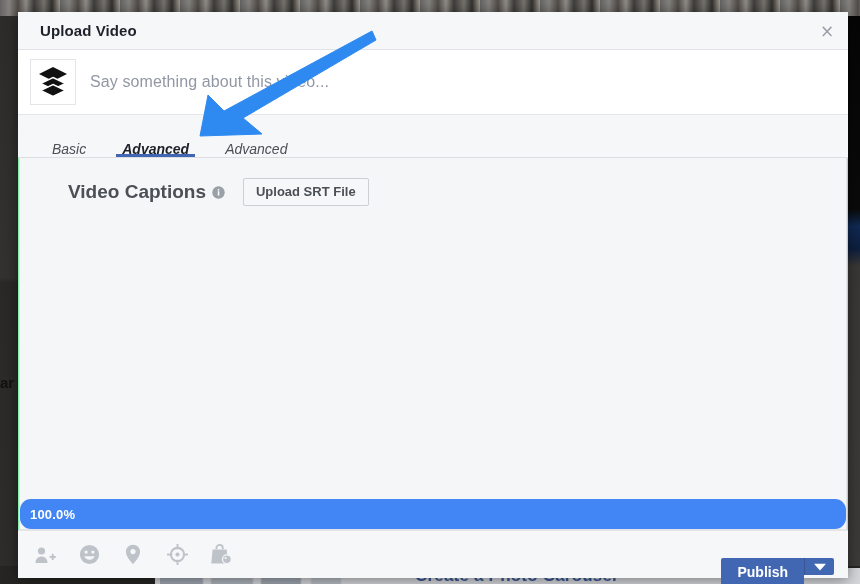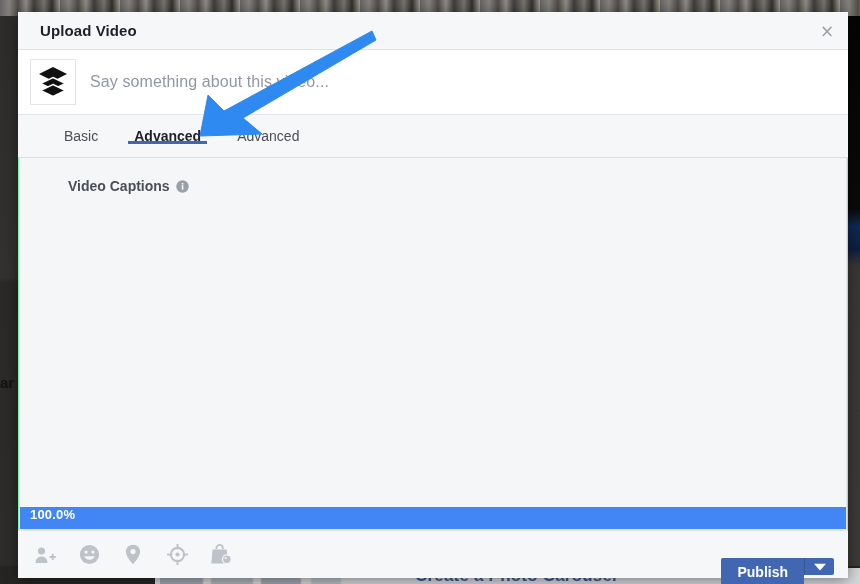--- a/index.html
+++ b/index.html
@@ -164,23 +164,24 @@
   }
 
   
   .tabbar {
     flex: 0 0 44px;
     height: 44px;
     background: #f6f7f9;
     border-top: 1px solid #e3e5e8;
     border-bottom: 1px solid #dcdee2;
     display: flex;
-    align-items: center;
-    padding-left: 28px;
+    align-items: flex-end;
+    padding-left: 16px;
     box-sizing: border-box;
+    font-style: italic;
   }
   .tab {
     position: relative;
     display: flex;
     align-items: center;
     padding: 0 18px;
     font-size: 14px;
     color: #4b4f56;
     cursor: pointer;
     white-space: nowrap;
@@ -209,21 +210,21 @@
     position: relative;
     display: flex;
     flex-direction: column;
   }
   .panel-row {
     display: flex;
     align-items: center;
     padding: 20px 0 0 48px;
   }
   .field-label {
-    font-size: 14px;
+    font-size: 19px;
     font-weight: bold;
     color: #4b4f56;
     display: flex;
     align-items: center;
     gap: 6px;
   }
   .info-icon {
     display: inline-flex;
     width: 13px;
     height: 13px;
@@ -236,25 +237,26 @@
     padding: 5px 12px;
     font-size: 13px;
     font-weight: bold;
     color: #4b4f56;
     cursor: pointer;
     line-height: 16px;
   }
 
   .progress-wrap {
     margin-top: auto;
-    height: 22px;
+    height: 30px;
     background: #4285f4;
     display: flex;
-    align-items: flex-start;
+    align-items: center;
     width: 100%;
+    border-radius: 11px;
   }
   .progress-text {
     color: #ffffff;
     font-size: 13px;
     font-weight: bold;
     margin-left: 10px;
     letter-spacing: .2px;
   }
 
   
@@ -373,20 +375,21 @@
       <div class="field-label">
         <span>Video Captions</span>
         <span class="info-icon">
           <svg width="13" height="13" viewBox="0 0 13 13" aria-hidden="true">
             <circle cx="6.5" cy="6.5" r="6.2" fill="#9aa0a8"></circle>
             <rect x="5.8" y="5.2" width="1.5" height="4.4" fill="#ffffff"></rect>
             <rect x="5.8" y="3.0" width="1.5" height="1.5" fill="#ffffff"></rect>
           </svg>
         </span>
       </div>
+      <button class="srt-button">Upload SRT File</button>
     </div>
 
     <div class="progress-wrap">
       <span class="progress-text">100.0%</span>
     </div>
   </div>
 
   <div class="modal-footer">
     <div class="footer-icons">
       <span class="footer-icon">

